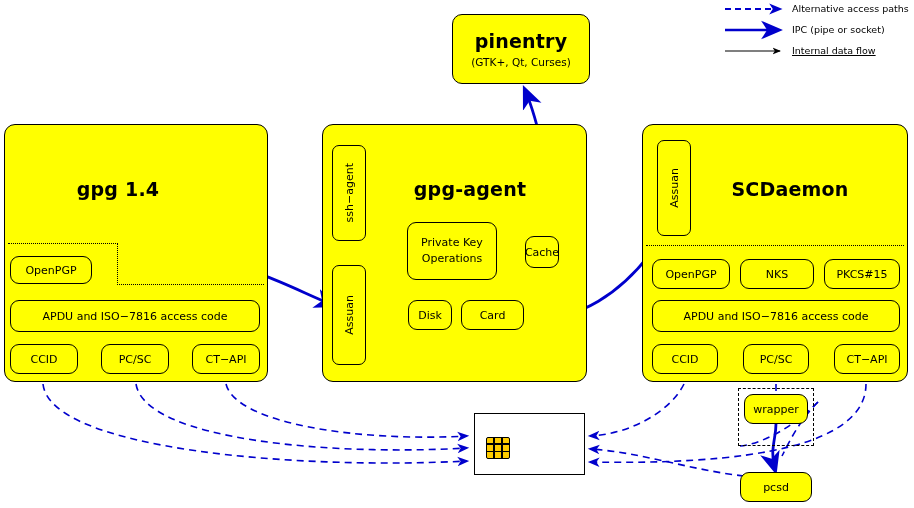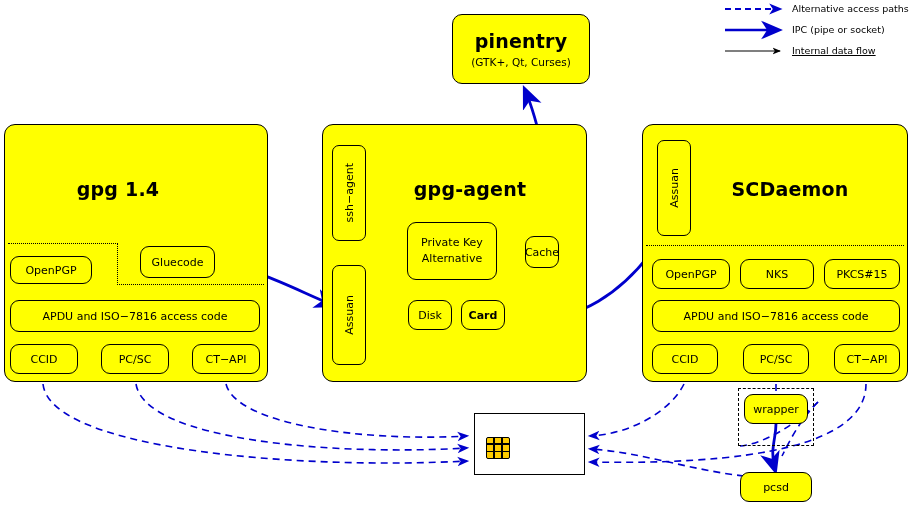--- a/index.html
+++ b/index.html
@@ -90,44 +90,43 @@
   </div>
 
   <div class="node big" style="left:4px;top:124px;width:264px;height:258px;"></div>
   <div class="title" style="position:absolute;left:4px;top:178px;width:228px;text-align:center;">gpg 1.4</div>
 
   <div class="dotted" style="left:8px;top:243px;width:110px;height:42px;
        border-top:1.5px dotted #000;border-right:1.5px dotted #000;"></div>
   <div class="dotted" style="left:117px;top:284px;width:147px;height:1px;border-top:1.5px dotted #000;"></div>
 
   <div class="node rnd lbl" style="left:10px;top:256px;width:82px;height:28px;">OpenPGP</div>
-  <div class="node rnd lbl" style="left:140px;top:246px;width:75px;height:32px;">Gluecode</div>
   <div class="node rnd lbl" style="left:10px;top:300px;width:250px;height:32px;">APDU and ISO−7816 access code</div>
 
   <div class="node rnd lbl" style="left:10px;top:344px;width:68px;height:30px;">CCID</div>
   <div class="node rnd lbl" style="left:101px;top:344px;width:68px;height:30px;">PC/SC</div>
   <div class="node rnd lbl" style="left:192px;top:344px;width:68px;height:30px;">CT−API</div>
 
   <div class="node big" style="left:322px;top:124px;width:265px;height:258px;"></div>
   <div class="title" style="position:absolute;left:370px;top:178px;width:200px;text-align:center;">gpg-agent</div>
 
   <div class="node rnd-sm" style="left:332px;top:145px;width:34px;height:96px;">
     <span class="vert">ssh−agent</span>
   </div>
   <div class="node rnd-sm" style="left:332px;top:265px;width:34px;height:100px;">
     <span class="vert">Assuan</span>
   </div>
 
   <div class="node rnd stack lbl" style="left:407px;top:222px;width:90px;height:58px;">
     <div>Private Key</div>
-    <div>Alternative</div>
+    <div>Operations</div>
   </div>
   <div class="node rnd lbl" style="left:525px;top:236px;width:34px;height:32px;">Cache</div>
   <div class="node rnd lbl" style="left:408px;top:300px;width:44px;height:30px;">Disk</div>
-  <div class="node rnd lbl" style="left:461px;top:300px;width:44px;height:30px;font-weight:bold;">Card</div>
+  <div class="node rnd lbl" style="left:461px;top:300px;width:63px;height:30px;">Card</div>
 
   <div class="node big" style="left:642px;top:124px;width:266px;height:258px;"></div>
   <div class="title" style="position:absolute;left:690px;top:178px;width:200px;text-align:center;">SCDaemon</div>
 
   <div class="node rnd-sm" style="left:657px;top:140px;width:34px;height:96px;">
     <span class="vert">Assuan</span>
   </div>
   <div class="dotted" style="left:646px;top:245px;width:258px;height:1px;border-top:1.5px dotted #000;"></div>
 
   <div class="node rnd lbl" style="left:652px;top:259px;width:78px;height:30px;">OpenPGP</div>

